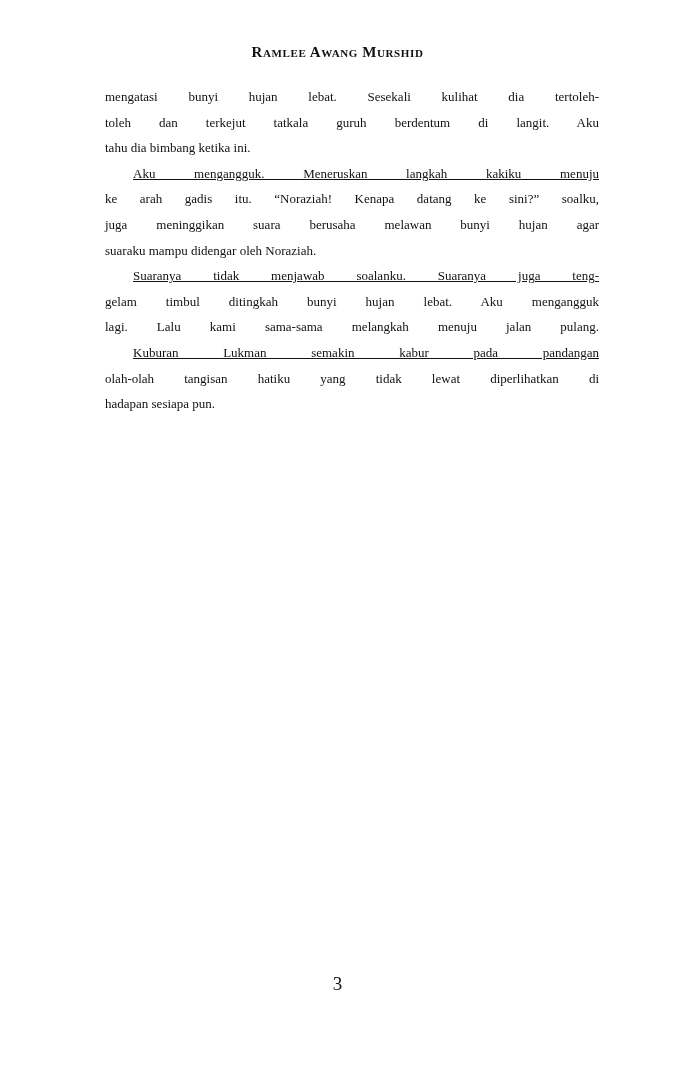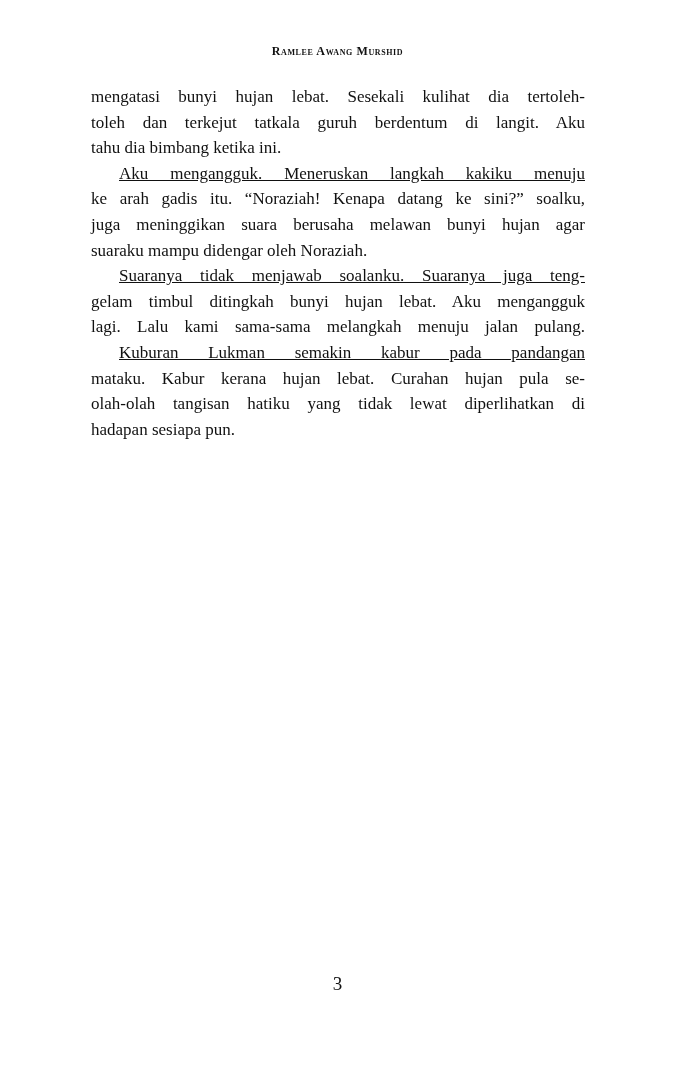--- a/index.html
+++ b/index.html
@@ -5,27 +5,27 @@
   html, body { margin: 0; padding: 0; background: #ffffff; }
   body {
     width: 675px; height: 1087px; position: relative; overflow: hidden;
     font-family: "DejaVu Serif", "Liberation Serif", serif;
     color: #111111;
   }
   .running-head {
     position: absolute; top: 44px; left: 0; width: 675px;
     text-align: center;
     font-family: "Liberation Serif", serif;
-    font-size: 12px; font-variant: small-caps; letter-spacing: 0.6px;
+    font-size: 15px; font-variant: small-caps; letter-spacing: 0.6px;
     font-weight: bold;
   }
   .body-text {
-    position: absolute; left: 91px; top: 84px; width: 494px;
+    position: absolute; left: 105px; top: 84px; width: 494px;
     font-family: "Liberation Serif", serif;
-    font-size: 17px; line-height: 25.6px;
+    font-size: 13px; line-height: 25.6px;
   }
   .line {
     display: block; white-space: nowrap;
     text-align: justify; text-align-last: justify;
   }
   .line.last { text-align-last: left; }
   .line.indent { padding-left: 28px; text-decoration: underline; }
   .folio {
     position: absolute; top: 973px; left: 0; width: 675px;
     text-align: center;
@@ -55,19 +55,18 @@
 
 
   <div>
     <span class="line indent">Suaranya tidak menjawab soalanku. Suaranya juga teng-</span>
     <span class="line">gelam timbul ditingkah bunyi hujan lebat. Aku mengangguk</span>
     <span class="line">lagi. Lalu kami sama-sama melangkah menuju jalan pulang.</span>
   </div>
 
   <div>
     <span class="line indent">Kuburan Lukman semakin kabur pada pandangan</span>
-    <span class="line">mataku. Kabur kerana hujan lebat. Curahan hujan pula se-</span>
     <span class="line">olah-olah tangisan hatiku yang tidak lewat diperlihatkan di</span>
     <span class="line last">hadapan sesiapa pun.</span>
   </div>
 </div>
 
 <div class="folio">3</div>
 
 </body></html>

